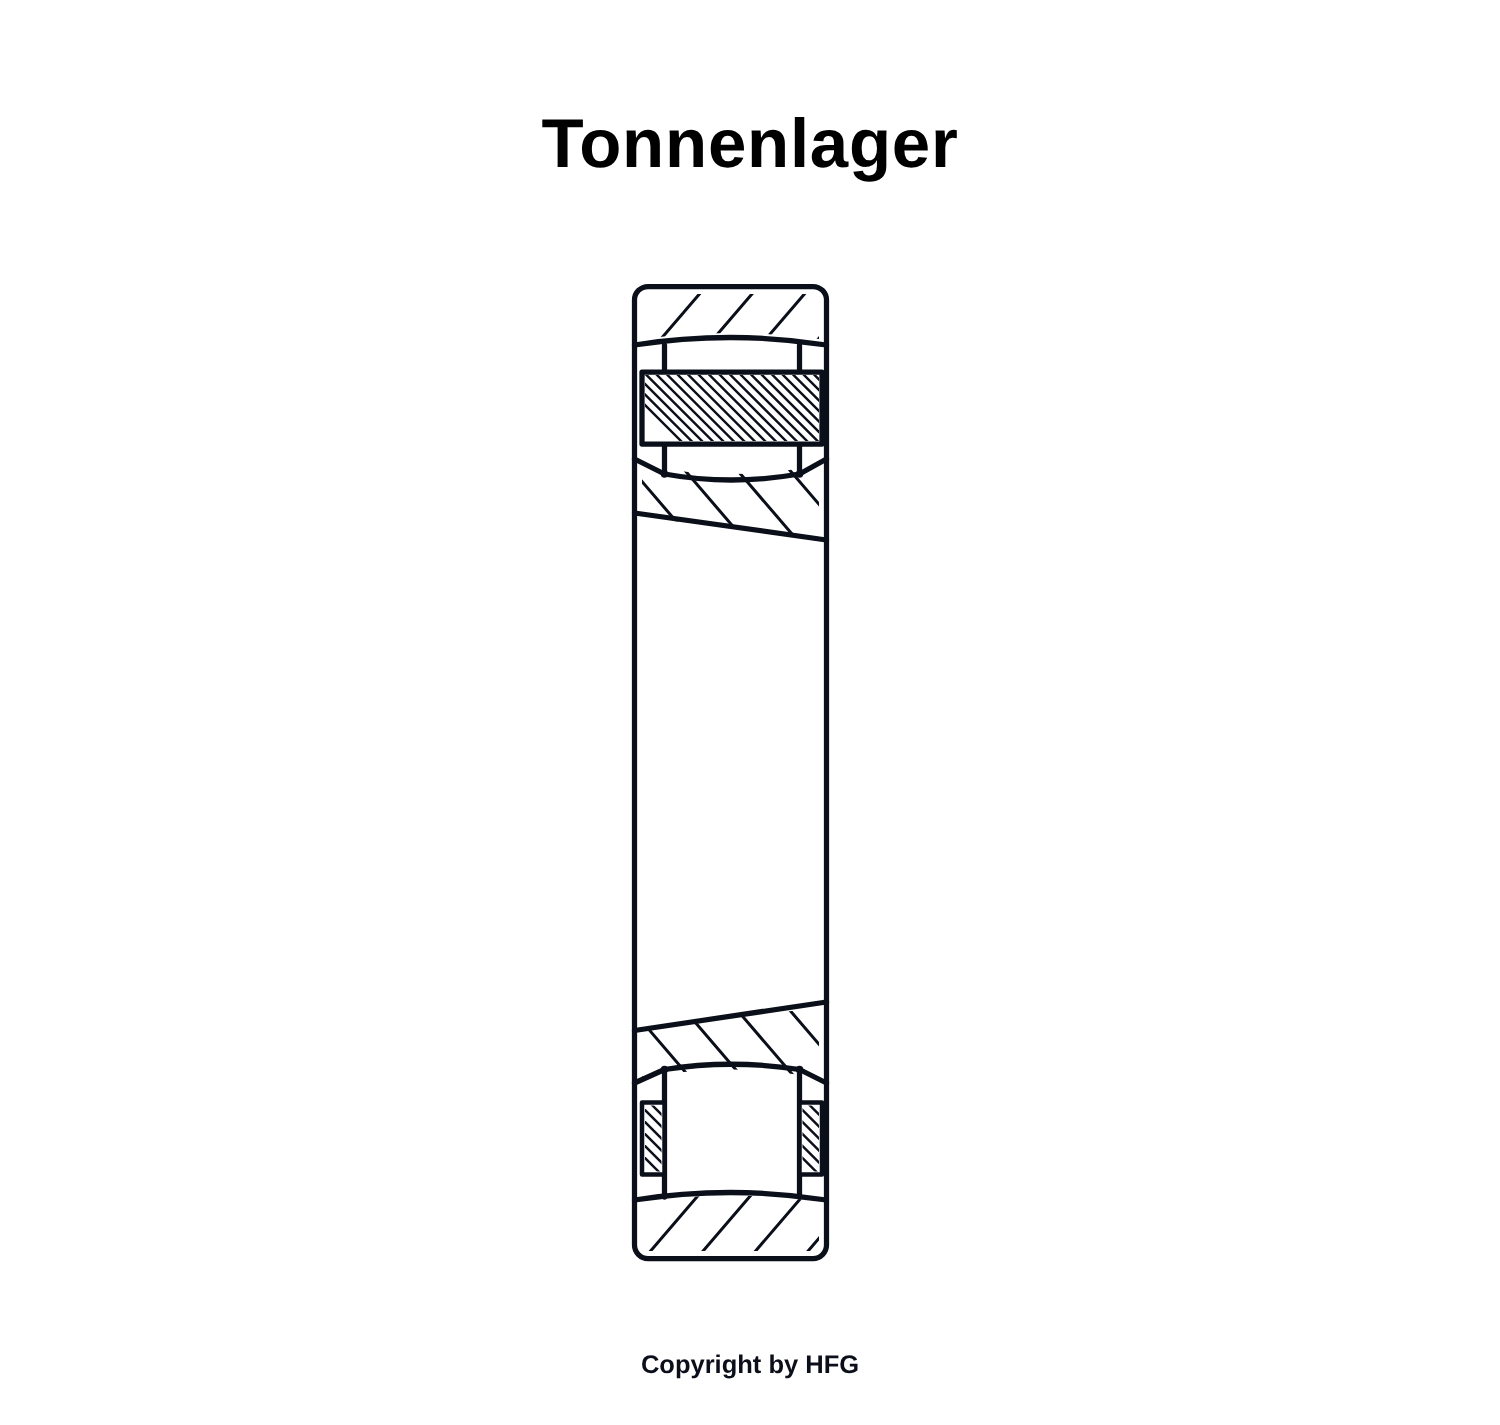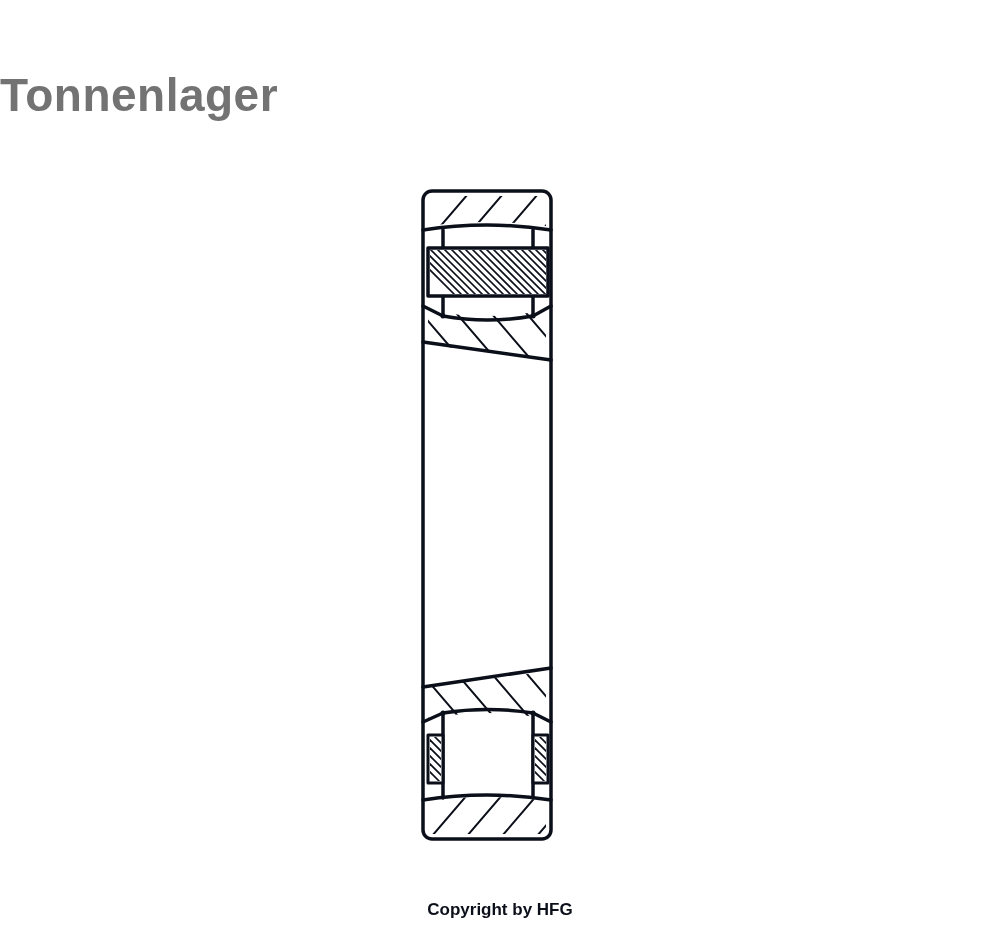--- a/index.html
+++ b/index.html
@@ -11,25 +11,25 @@
     width: 1000px;
     height: 950px;
     position: relative;
     overflow: hidden;
   }
   .title {
     position: absolute;
     left: 0;
     top: 68px;
     width: 1000px;
-    text-align: left;
+    text-align: center;
     font-family: "Liberation Sans", sans-serif;
     font-weight: bold;
     font-size: 46px;
-    color: #737373;
+    color: #000000;
     letter-spacing: 0.5px;
   }
   .diagram {
     position: absolute;
     left: 0;
     top: 0;
     width: 1000px;
     height: 950px;
   }
   .copyright {

